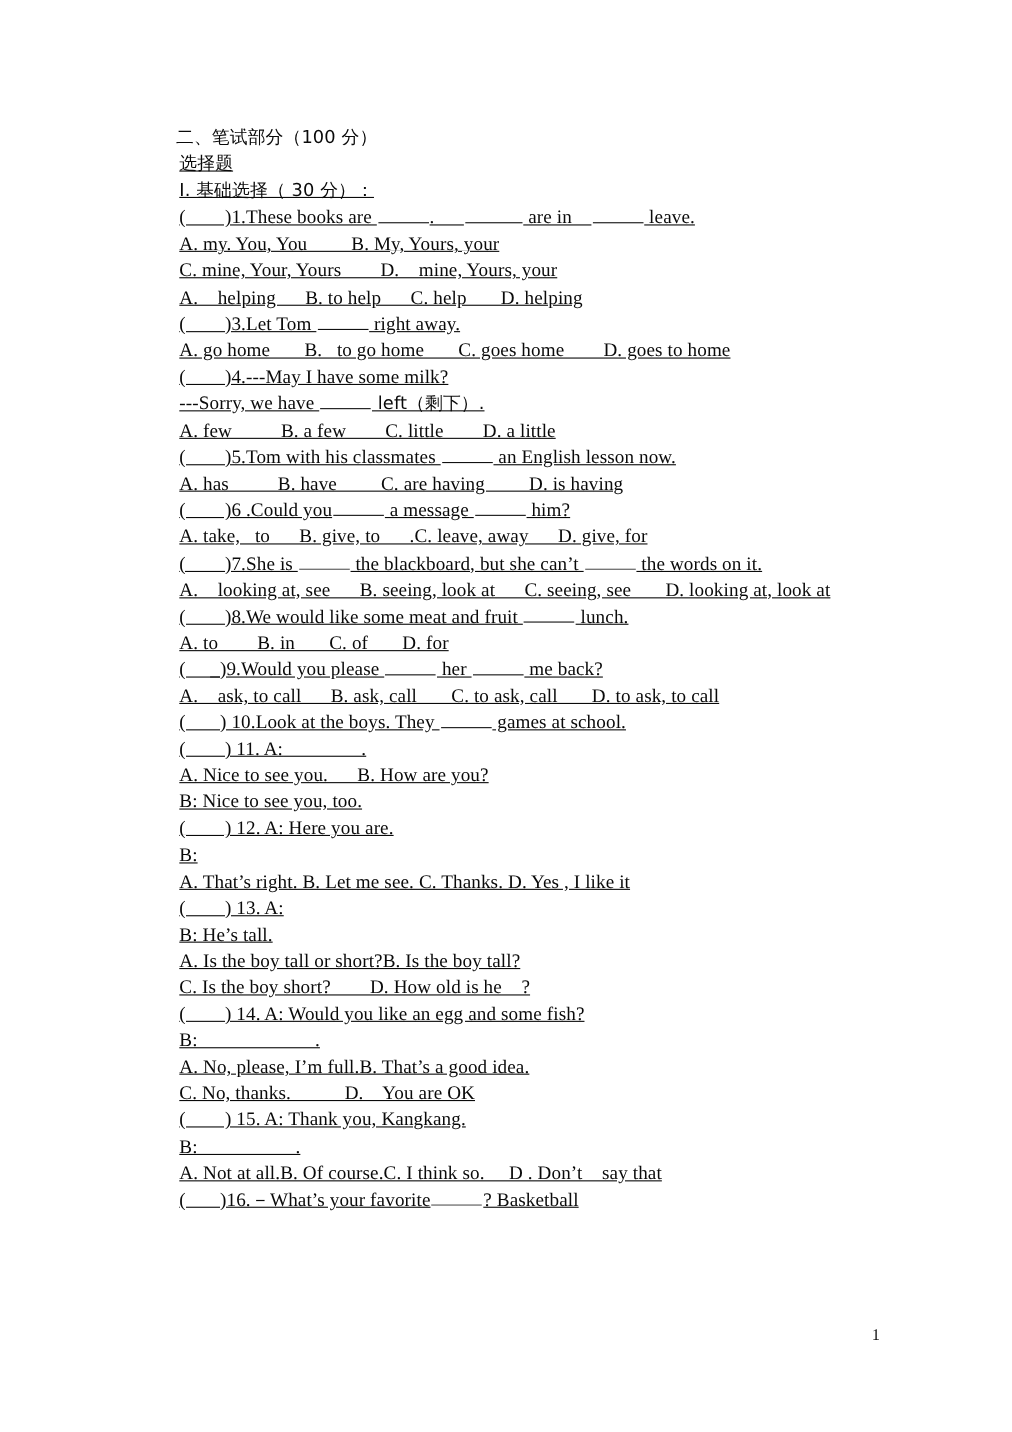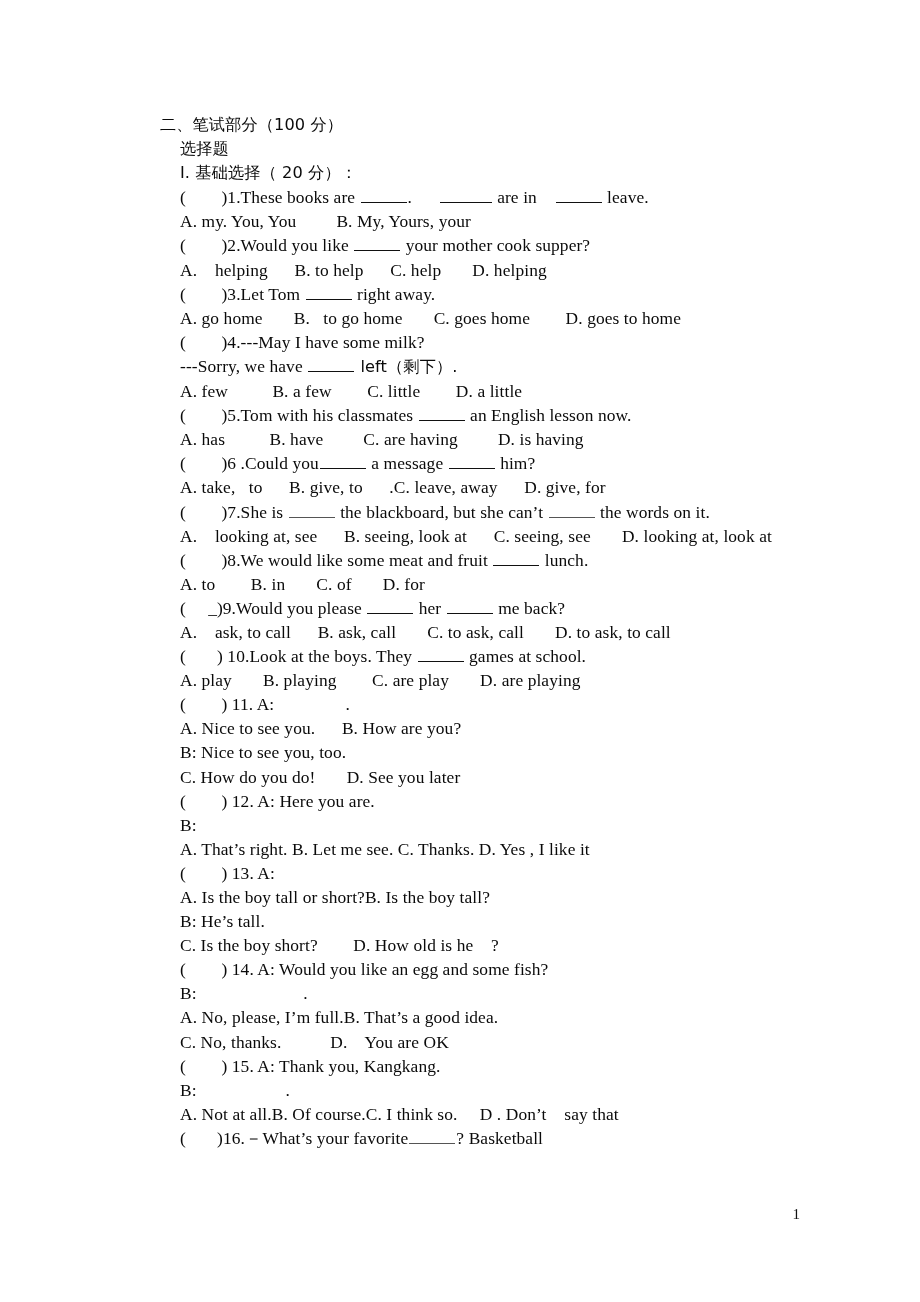--- a/index.html
+++ b/index.html
@@ -32,21 +32,21 @@
   }
   .line {
     font-size: 17.4px;
     line-height: 24.1px;
     white-space: pre;
     letter-spacing: 0.1px;
     color: #0a0a0a;
   }
   
   .ind-0 { margin-left: 0px; }
-  .ind-1 { margin-left: 20px; }
+  .ind-1 { margin-left: 3px; text-decoration: underline; }
 
   .cn {
     font-family: "DejaVu Sans", "Liberation Sans", sans-serif;
     font-size: 16.2px;
   }
   .blank {
     display: inline-block;
     border-bottom: 1px solid #111;
     vertical-align: baseline;
     height: 0.92em;
@@ -71,26 +71,26 @@
 <body>
 
 <div id="page">
 
   <div id="doc-body">
 
     <div class="line ind-0 cn">二、笔试部分（100 分）</div>
 
     <div class="line ind-1 cn">选择题</div>
 
-    <div class="line ind-1 cn">I. 基础选择（ 20 分）：</div>
+    <div class="line ind-1 cn">I. 基础选择（ 30 分）：</div>
 
     <div class="line ind-1"><span>(        )1.These books are </span><span class="blank bl-md"></span><span>.      </span><span class="blank bl-lg"></span><span> are in    </span><span class="blank bl-md"></span><span> leave.</span></div>
     <div class="line ind-1">A. my. You, You         B. My, Yours, your</div>
+    <div class="line ind-1">C. mine, Your, Yours        D.    mine, Yours, your</div>
 
-    <div class="line ind-1"><span>(        )2.Would you like </span><span class="blank bl-md"></span><span> your mother cook supper?</span></div>
     <div class="line ind-1">A.    helping      B. to help      C. help       D. helping</div>
 
     <div class="line ind-1"><span>(        )3.Let Tom </span><span class="blank bl-md"></span><span> right away.</span></div>
     <div class="line ind-1">A. go home       B.   to go home       C. goes home        D. goes to home</div>
 
     <div class="line ind-1">(        )4.---May I have some milk?</div>
     <div class="line ind-1"><span>---Sorry, we have </span><span class="blank bl-md"></span><span class="cn"> left（剩下）.</span></div>
     <div class="line ind-1">A. few          B. a few        C. little        D. a little</div>
 
     <div class="line ind-1"><span>(        )5.Tom with his classmates </span><span class="blank bl-md"></span><span> an English lesson now.</span></div>
@@ -102,34 +102,32 @@
     <div class="line ind-1"><span>(        )7.She is </span><span class="blank bl-md bl-thin"></span><span> the blackboard, but she can’t </span><span class="blank bl-md bl-thin"></span><span> the words on it.</span></div>
     <div class="line ind-1">A.    looking at, see      B. seeing, look at      C. seeing, see       D. looking at, look at</div>
 
     <div class="line ind-1"><span>(        )8.We would like some meat and fruit </span><span class="blank bl-md"></span><span> lunch.</span></div>
     <div class="line ind-1">A. to        B. in       C. of       D. for</div>
 
     <div class="line ind-1"><span>(     _)9.Would you please </span><span class="blank bl-md"></span><span> her </span><span class="blank bl-md"></span><span> me back?</span></div>
     <div class="line ind-1">A.    ask, to call      B. ask, call       C. to ask, call       D. to ask, to call</div>
 
     <div class="line ind-1"><span>(       ) 10.Look at the boys. They </span><span class="blank bl-md"></span><span> games at school.</span></div>
-    <div class="line ind-1">A. play       B. playing        C. are play       D. are playing</div>
 
     <div class="line ind-1"><span>(        ) 11. A:</span><span>                .</span></div>
     <div class="line ind-1">A. Nice to see you.      B. How are you?</div>
     <div class="line ind-1">B: Nice to see you, too.</div>
-    <div class="line ind-1">C. How do you do!       D. See you later</div>
 
     <div class="line ind-1">(        ) 12. A: Here you are.</div>
     <div class="line ind-1">B:</div>
     <div class="line ind-1">A. That’s right. B. Let me see. C. Thanks. D. Yes , I like it</div>
 
     <div class="line ind-1">(        ) 13. A:</div>
+    <div class="line ind-1">B: He’s tall.</div>
     <div class="line ind-1">A. Is the boy tall or short?B. Is the boy tall?</div>
-    <div class="line ind-1">B: He’s tall.</div>
     <div class="line ind-1">C. Is the boy short?        D. How old is he    ?</div>
 
     <div class="line ind-1">(        ) 14. A: Would you like an egg and some fish?</div>
     <div class="line ind-1">B:                        .</div>
     <div class="line ind-1">A. No, please, I’m full.B. That’s a good idea.</div>
     <div class="line ind-1">C. No, thanks.           D.    You are OK</div>
 
     <div class="line ind-1">(        ) 15. A: Thank you, Kangkang.</div>
     <div class="line ind-1">B:                    .</div>
     <div class="line ind-1">A. Not at all.B. Of course.C. I think so.     D . Don’t    say that</div>

